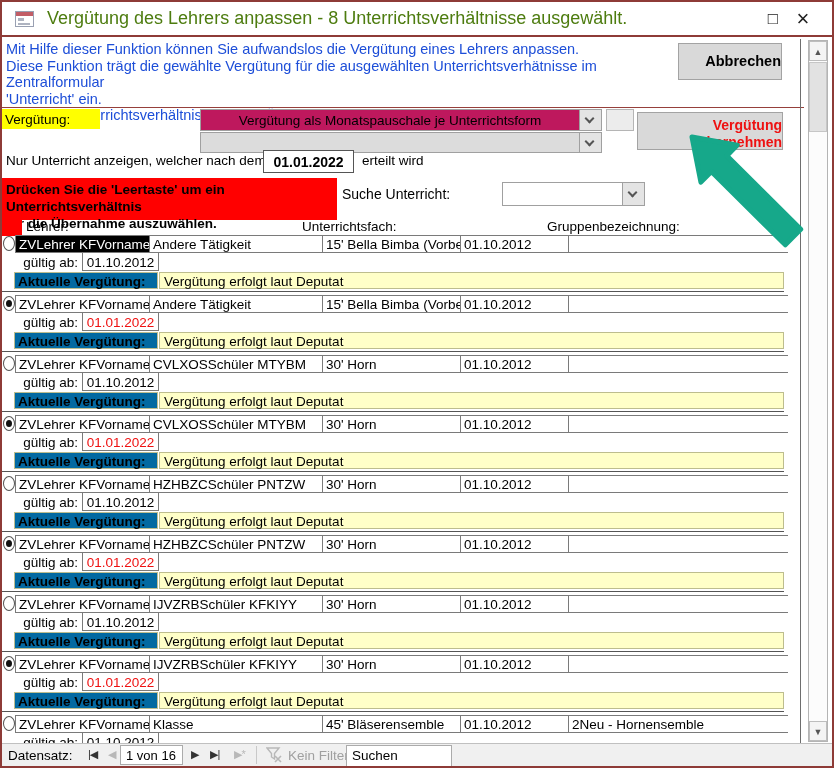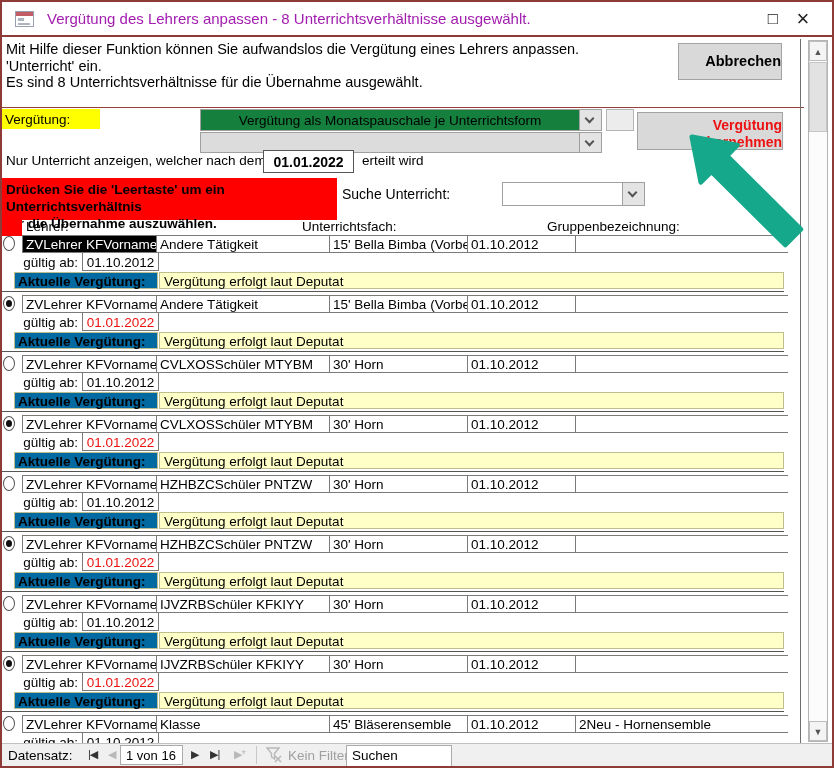--- a/index.html
+++ b/index.html
@@ -6,42 +6,42 @@
   html,body { width:834px; height:768px; }
   body { font-family: "Liberation Sans", sans-serif; background:#fff; }
   .window { position:relative; width:834px; height:768px; border:2px solid #8e3b37; background:#fff; overflow:hidden; }
 
   
   .titlebar { position:absolute; left:0; top:0; width:830px; height:35px; background:#fff; border-bottom:2px solid #8e3b37; display:flex; align-items:center; }
   .form-icon { position:relative; width:19px; height:16px; border:1px solid #99a0b2; background:#fff; display:inline-block; margin-left:13px; flex:0 0 auto; }
   .fi-bar { position:absolute; top:0; left:0; right:0; height:4px; background:#c25d66; }
   .fi-l1 { position:absolute; top:6px; left:2px; width:6px; height:3px; background:#aeb3c0; }
   .fi-l2 { position:absolute; top:11px; left:2px; right:3px; height:2px; background:#aeb3c0; }
-  .title-text { margin-left:13px; font-size:15px; color:#a21caf; white-space:nowrap; }
+  .title-text { margin-left:13px; font-size:18px; color:#4d7c0f; white-space:nowrap; }
   .tb-spacer { flex:1; }
   .tb-btn { font-size:17px; color:#222; width:30px; text-align:center; cursor:default; }
   .tb-close { font-size:22px; margin-right:14px; }
 
   
-  .intro { position:absolute; left:4px; top:39px; width:665px; font-size:14.5px; line-height:16.5px; color:#000000; }
+  .intro { position:absolute; left:4px; top:39px; width:665px; font-size:14.5px; line-height:16.5px; color:#1d4ed8; }
 
   .btn { background:#d9d9d9; border:1px solid #a3a3a3; text-align:right; }
   .btn-cancel { position:absolute; left:676px; top:41px; width:104px; height:37px; font-weight:bold; font-size:14.5px; color:#000; line-height:35px; }
   .btn-apply { position:absolute; left:635px; top:110px; width:146px; height:38px; font-weight:bold; font-size:14px; color:#e11; line-height:17px; padding-top:4px; }
 
   .rule-maroon { position:absolute; left:0; top:105px; width:802px; height:1px; background:#96403b; }
 
   
   .verg-label { position:absolute; left:0; top:107px; width:98px; height:20px; background:#ffff00; font-size:13.5px; padding:3px 0 0 3px; }
   .combo { position:absolute; display:flex; border:1px solid #a0a0a0; }
   .combo-text { flex:1; font-size:13.5px; text-align:center; padding-top:3px; overflow:hidden; white-space:nowrap; }
   .combo-arrow { flex:0 0 22px; background:#e4e4e4; border-left:1px solid #a0a0a0; position:relative; }
   .chev { position:absolute; left:6px; top:5px; width:7px; height:7px; border-right:2px solid #555; border-bottom:2px solid #555; transform:rotate(45deg); }
   .combo1 { left:198px; top:107px; width:402px; height:22px; }
-  .combo1 .combo-text { background:#15803d; }
+  .combo1 .combo-text { background:#be185d; }
   .combo2 { left:198px; top:130px; width:402px; height:21px; }
   .combo2 .combo-text { background:#dcdcdc; }
   .mini-box { position:absolute; left:604px; top:107px; width:28px; height:22px; background:#ececec; border:1px solid #b5b5b5; }
 
   
   .filter-prefix { position:absolute; left:4px; top:151px; font-size:13.5px; }
   .date-box { position:absolute; left:261px; top:148px; width:91px; height:23px; border:1px solid #555; font-weight:bold; font-size:14px; text-align:center; padding-top:3px; background:#fff; }
   .filter-suffix { position:absolute; left:360px; top:151px; font-size:13.5px; }
 
   
@@ -57,21 +57,21 @@
   .h-lehrer { left:24px; } .h-schueler { left:150px;margin-top:15px; } .h-fach { left:300px; } .h-gruppe { left:545px; }
 
   
   .tbody { position:absolute; left:0; top:233px; width:786px; height:508px; overflow:hidden; }
   .group { position:relative; height:60px; width:784px; }
   .g-sep { position:absolute; left:0; top:56px; width:782px; height:1px; background:#555; }
   .radio { position:absolute; left:1px; top:1px; width:12px; height:15px; border:1px solid #555; border-radius:50%; background:#fff; }
   .radio.selected::after { content:""; position:absolute; left:2px; top:3px; width:6px; height:7px; border-radius:50%; background:#111; }
   .row-main { position:absolute; left:13px; top:0; display:flex; height:18px; }
   .cell { border:1px solid #7a7a7a; margin-left:-1px; background:#fff; font-size:13.5px; padding:1px 0 0 3px; white-space:nowrap; overflow:hidden; }
-  .c-lehrer { width:135px; margin-left:7px; }
+  .c-lehrer { width:135px; margin-left:0; }
   .c-schueler { width:174px; }
   .c-fach { width:139px; }
   .c-datum { width:109px; }
   .c-gruppe { width:237px; }
   .c-lehrer.focused { background:#000; color:#fff; }
   .row-gueltig { position:absolute; left:0; top:18px; height:18px; width:782px; }
   .g-label { position:absolute; left:12px; top:2px; width:64px; font-size:13.5px; text-align:right; }
   .g-date { position:absolute; left:80px; top:0; width:77px; height:18px; border:1px solid #7a7a7a; border-top:none; background:#fff; font-size:13.5px; text-align:center; padding-top:2px; }
   .g-date.red { color:#e11; }
   .row-aktuelle { position:absolute; left:0; top:37px; height:17px; width:782px; }
@@ -112,20 +112,21 @@
         <span class="fi-l2"></span>
       </span>
     <span class="title-text">Vergütung des Lehrers anpassen - 8 Unterrichtsverhältnisse ausgewählt.</span>
     <span class="tb-spacer"></span>
     <span class="tb-btn">□</span>
     <span class="tb-btn tb-close">×</span>
   </div>
 
   <div class="intro">
     <div>Mit Hilfe dieser Funktion können Sie aufwandslos die Vergütung eines Lehrers anpassen.</div>
+    <div>Diese Funktion trägt die gewählte Vergütung für die ausgewählten Unterrichtsverhätnisse im Zentralformular</div>
     <div>'Unterricht' ein.</div>
     <div>Es sind 8 Unterrichtsverhältnisse für die Übernahme ausgewählt.</div>
   </div>
 
   <div class="btn btn-cancel">Abbrechen</div>
 
   <div class="rule-maroon"></div>
 
   <div class="verg-label">Vergütung:</div>
   <div class="combo combo1">

